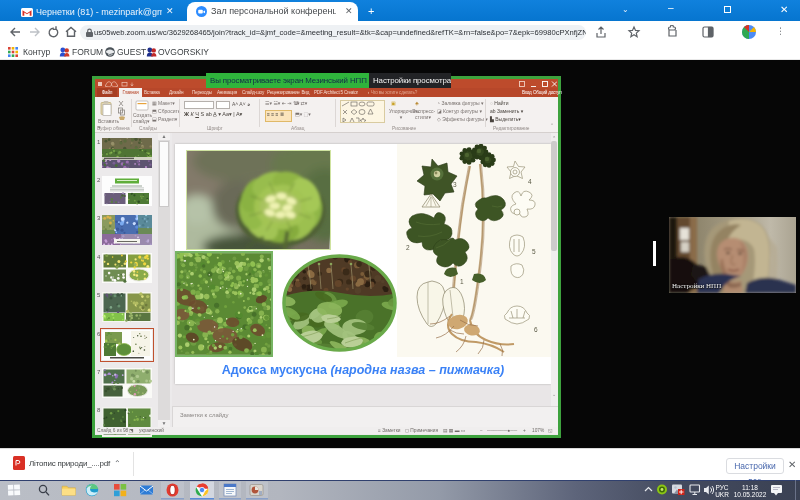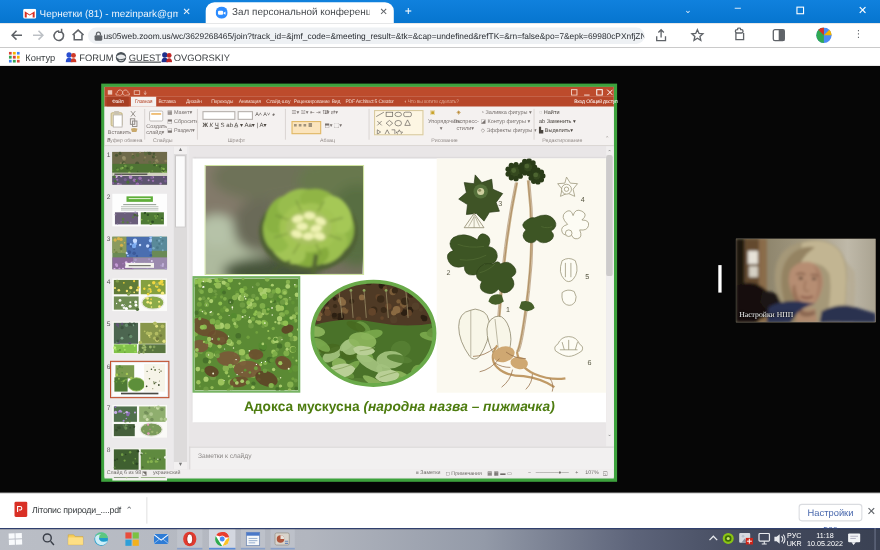--- a/index.html
+++ b/index.html
@@ -119,21 +119,21 @@
       <path d="M0.8 9.5q0-4 3-4t3 4z" fill="#2a4fd0"></path>
       <circle cx="7.8" cy="3.4" r="2.2" fill="#d03a28"></circle>
       <path d="M5.2 9.5q0-3.6 2.6-3.6t2.6 3.6z" fill="#d03a28"></path>
     </svg>
   <div class="a bktxt" style="left:72px;top:47px;">FORUM</div>
   <svg class="a" style="left:105px;top:47px;" width="10" height="10">
       <circle cx="5" cy="5" r="4.8" fill="#4a5258"></circle>
       <path d="M2 3.5q3-2 6 0t-1 3q-3 1-5-0.5t0-2.5z" fill="#e8eaec"></path>
       <path d="M3 7.5q2 1.5 4.5 0" stroke="#e8eaec" stroke-width="0.8" fill="none"></path>
     </svg>
-  <div class="a bktxt" style="left:117px;top:47px;text-decoration:underline;">GUEST</div>
+  <div class="a bktxt" style="left:117px;top:47px;">GUEST</div>
   <svg class="a" style="left:146px;top:47px;" width="11" height="10">
       <circle cx="3.8" cy="3" r="2.4" fill="#20308c"></circle>
       <path d="M0.8 9.5q0-4 3-4t3 4z" fill="#20308c"></path>
       <circle cx="7.8" cy="3.4" r="2.2" fill="#c02727"></circle>
       <path d="M5.2 9.5q0-3.6 2.6-3.6t2.6 3.6z" fill="#c02727"></path>
     </svg>
   <div class="a bktxt" style="left:158px;top:47px;">OVGORSKIY</div>
 
   <div id="content" class="a">
     <div id="share" class="a">
@@ -1359,21 +1359,21 @@
                     <path d="M70 176q2 14 16 20t28 4"></path>
                   </g>
                   <g fill="#cfa872">
                     <ellipse cx="58" cy="178" rx="10" ry="7" transform="rotate(-15 58 178)"></ellipse>
                     <ellipse cx="72" cy="186" rx="8" ry="5.5" transform="rotate(10 72 186)"></ellipse>
                   </g>
                   <g stroke="#96704a" stroke-width="0.7" fill="none">
                     <path d="M50 172q-10 8-20 8M54 182q-8 10-18 12M66 192q-2 10-10 16M84 196q0 8-6 14M100 200q4 6 2 12M50 186q6 4 14 4M60 176q8 6 18 6"></path>
                   </g>
                 </svg>
-                <div class="a" style="left:0;top:219px;width:376px;text-align:center;font-size:12.5px;font-weight:bold;color:#4d7c0f;"><span>Адокса мускусна </span><i>(народна назва – пижмачка)</i></div>
+                <div class="a" style="left:0;top:219px;width:376px;text-align:center;font-size:12.5px;font-weight:bold;color:#3b82f6;"><span>Адокса мускусна </span><i>(народна назва – пижмачка)</i></div>
               </div>
             <div class="a" style="left:379px;top:0;width:7px;height:273px;background:#f0eeee;">
               <div class="a" style="left:1px;top:2px;color:#888;font-size:5px;">⌃</div>
               <div class="a" style="left:0;top:8px;width:6px;height:110px;background:#cdcbcb;border-radius:2px;"></div>
               <div class="a" style="left:1px;top:258px;color:#888;font-size:5px;">⌄</div>
             </div>
           </div>
           <div id="notes" class="a">
               <span class="a" style="left:7px;top:5px;">Заметки к слайду</span>
             </div>
@@ -1386,20 +1386,24 @@
           <span style="left:310px;">◻ Примечания</span>
           <span style="left:348px;">▤ ▦ ▬ ▭</span>
           <span style="left:385px;">−</span>
           <span style="left:392px;">──────●──</span>
           <span style="left:428px;">+</span>
           <span style="left:437px;">107%</span>
           <span style="left:453px;">◱</span>
         </div>
       </div>
     </div>
+    <div id="banner" class="a">
+        <div id="bgreen">Вы просматриваете экран Мезинський НПП</div>
+        <div id="bdark">Настройки просмотра</div>
+      </div>
     <div class="a" style="left:653px;top:181px;width:3px;height:25px;background:#fff;"></div>
     <div id="cam" class="a">
         <svg class="a" style="left:0;top:0;" width="127" height="76" viewBox="0 0 127 76">
           <defs>
             <filter id="cb" x="-20%" y="-20%" width="140%" height="140%">
               <feGaussianBlur stdDeviation="1.4"></feGaussianBlur>
             </filter>
             <linearGradient id="wall" x1="0" y1="0" x2="1" y2="0">
               <stop offset="0" stop-color="#7e755c"></stop>
               <stop offset="0.5" stop-color="#a39a82"></stop>

